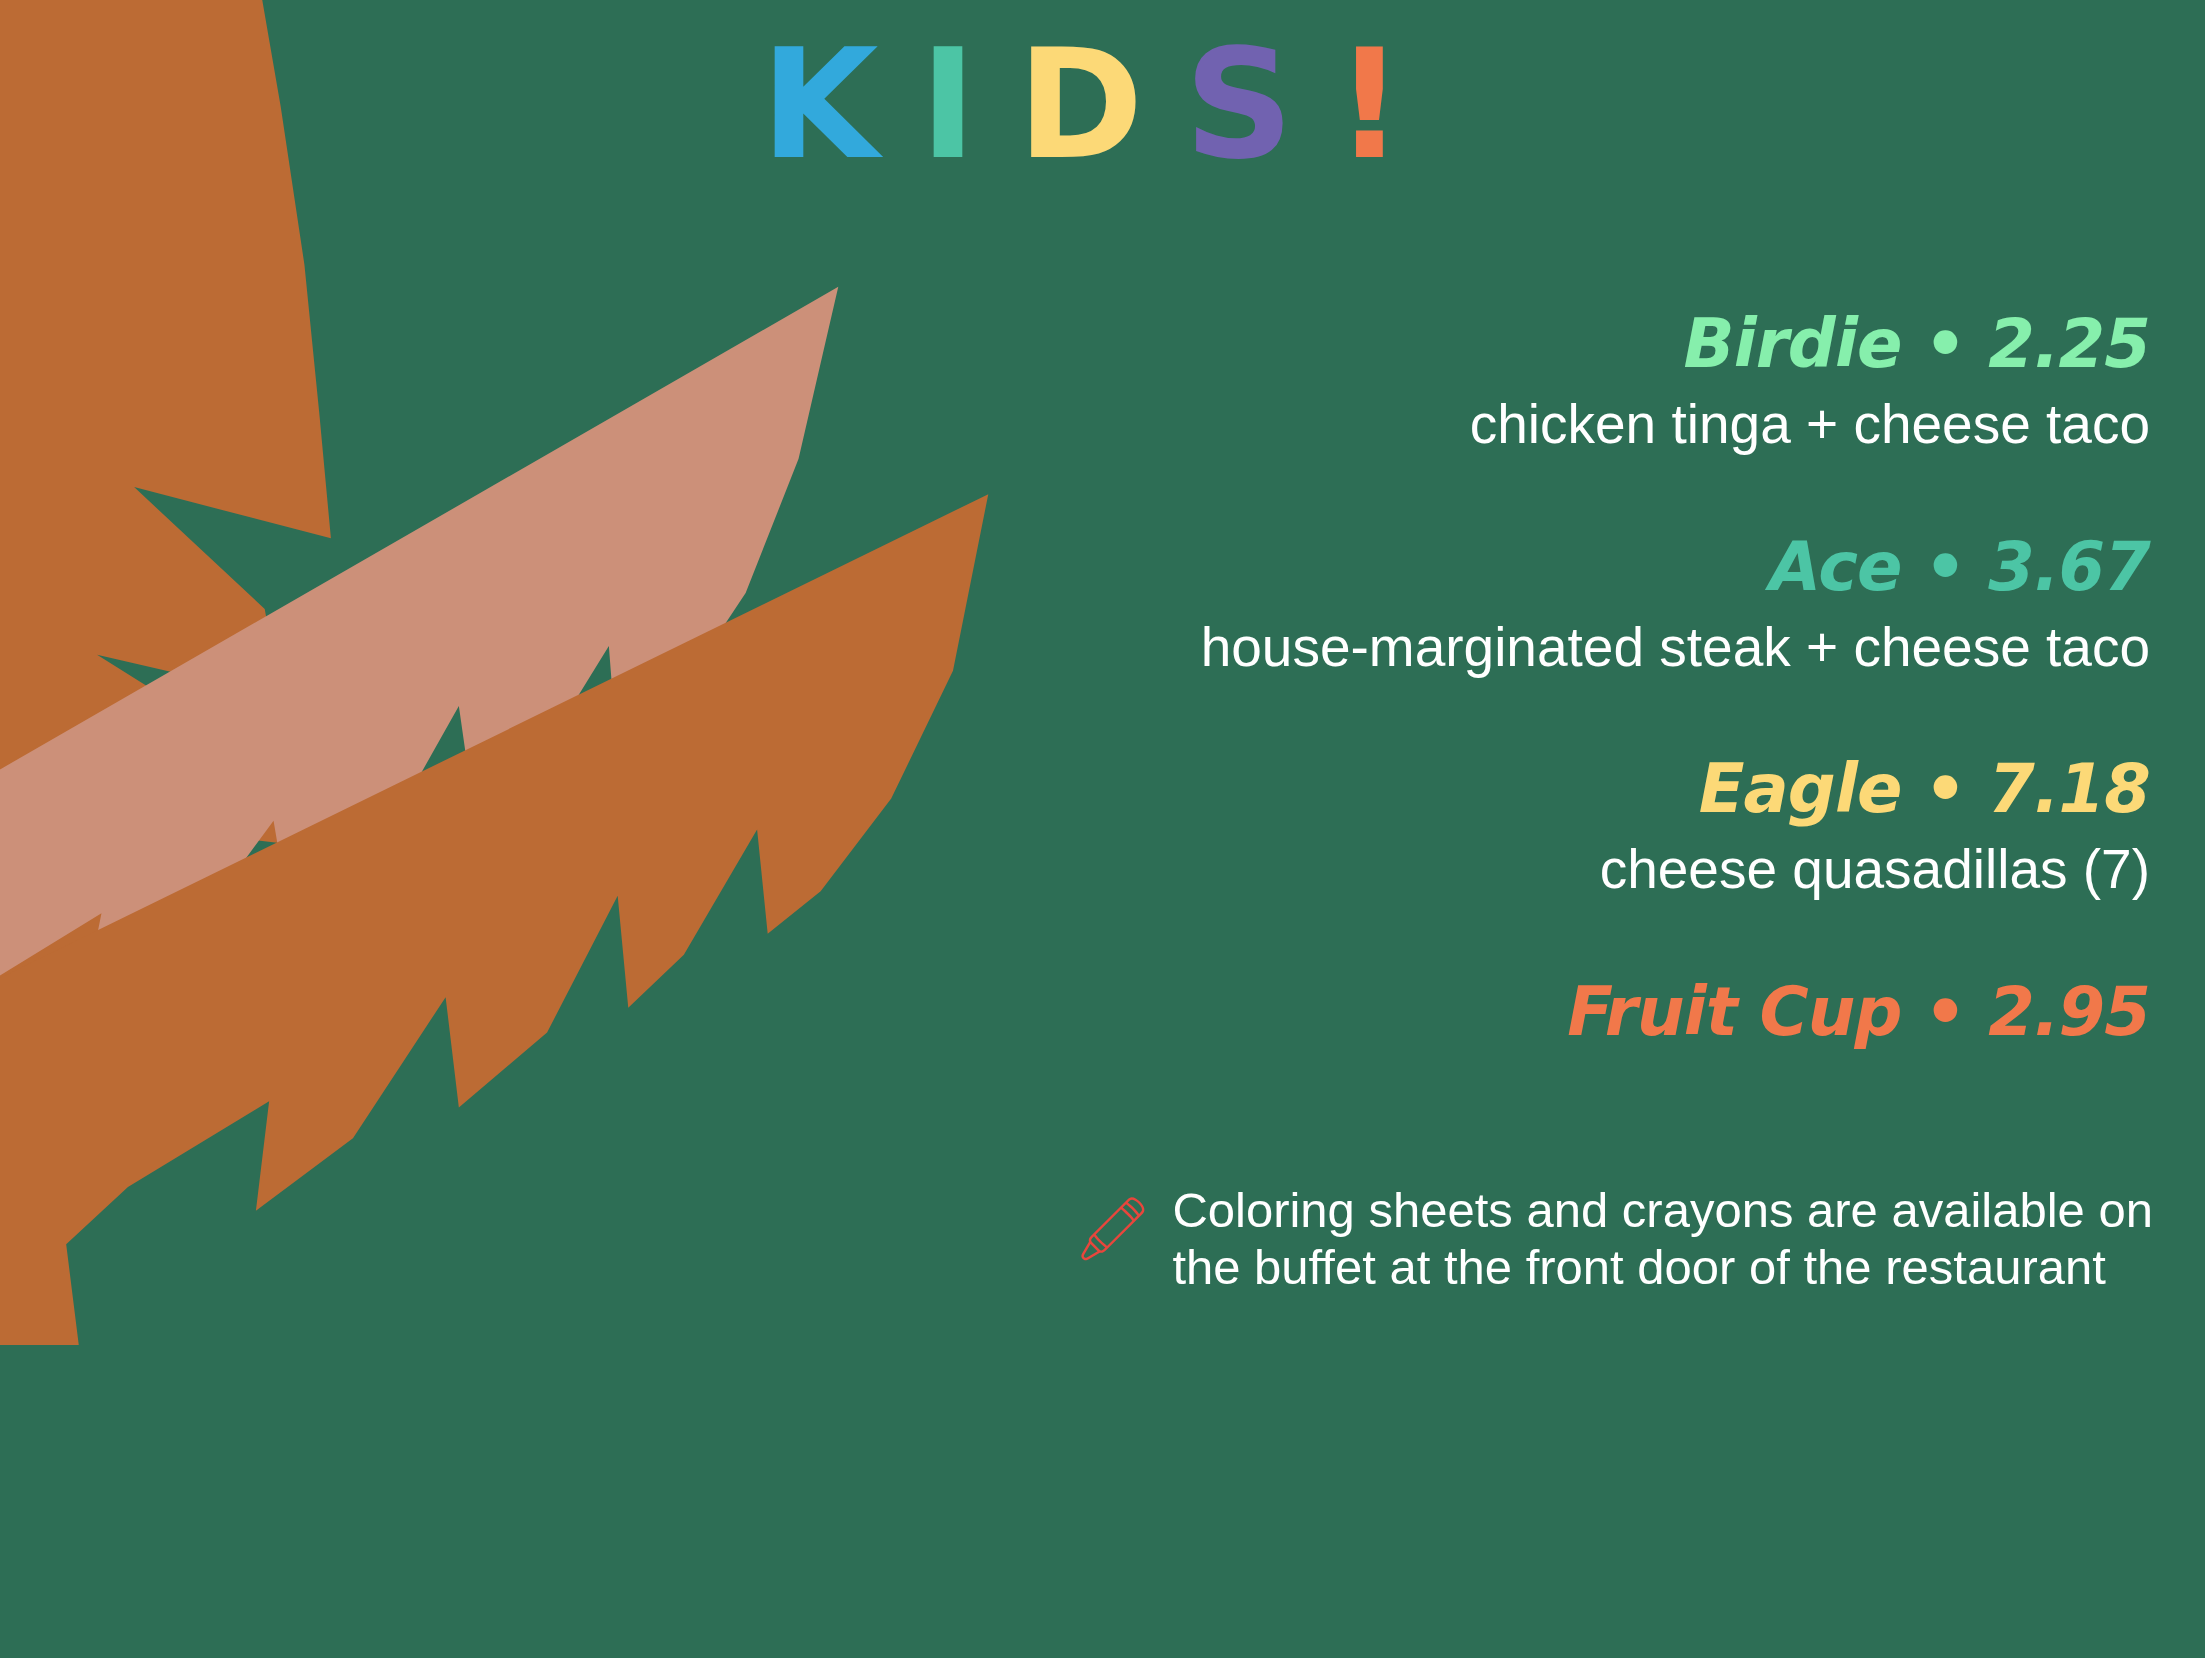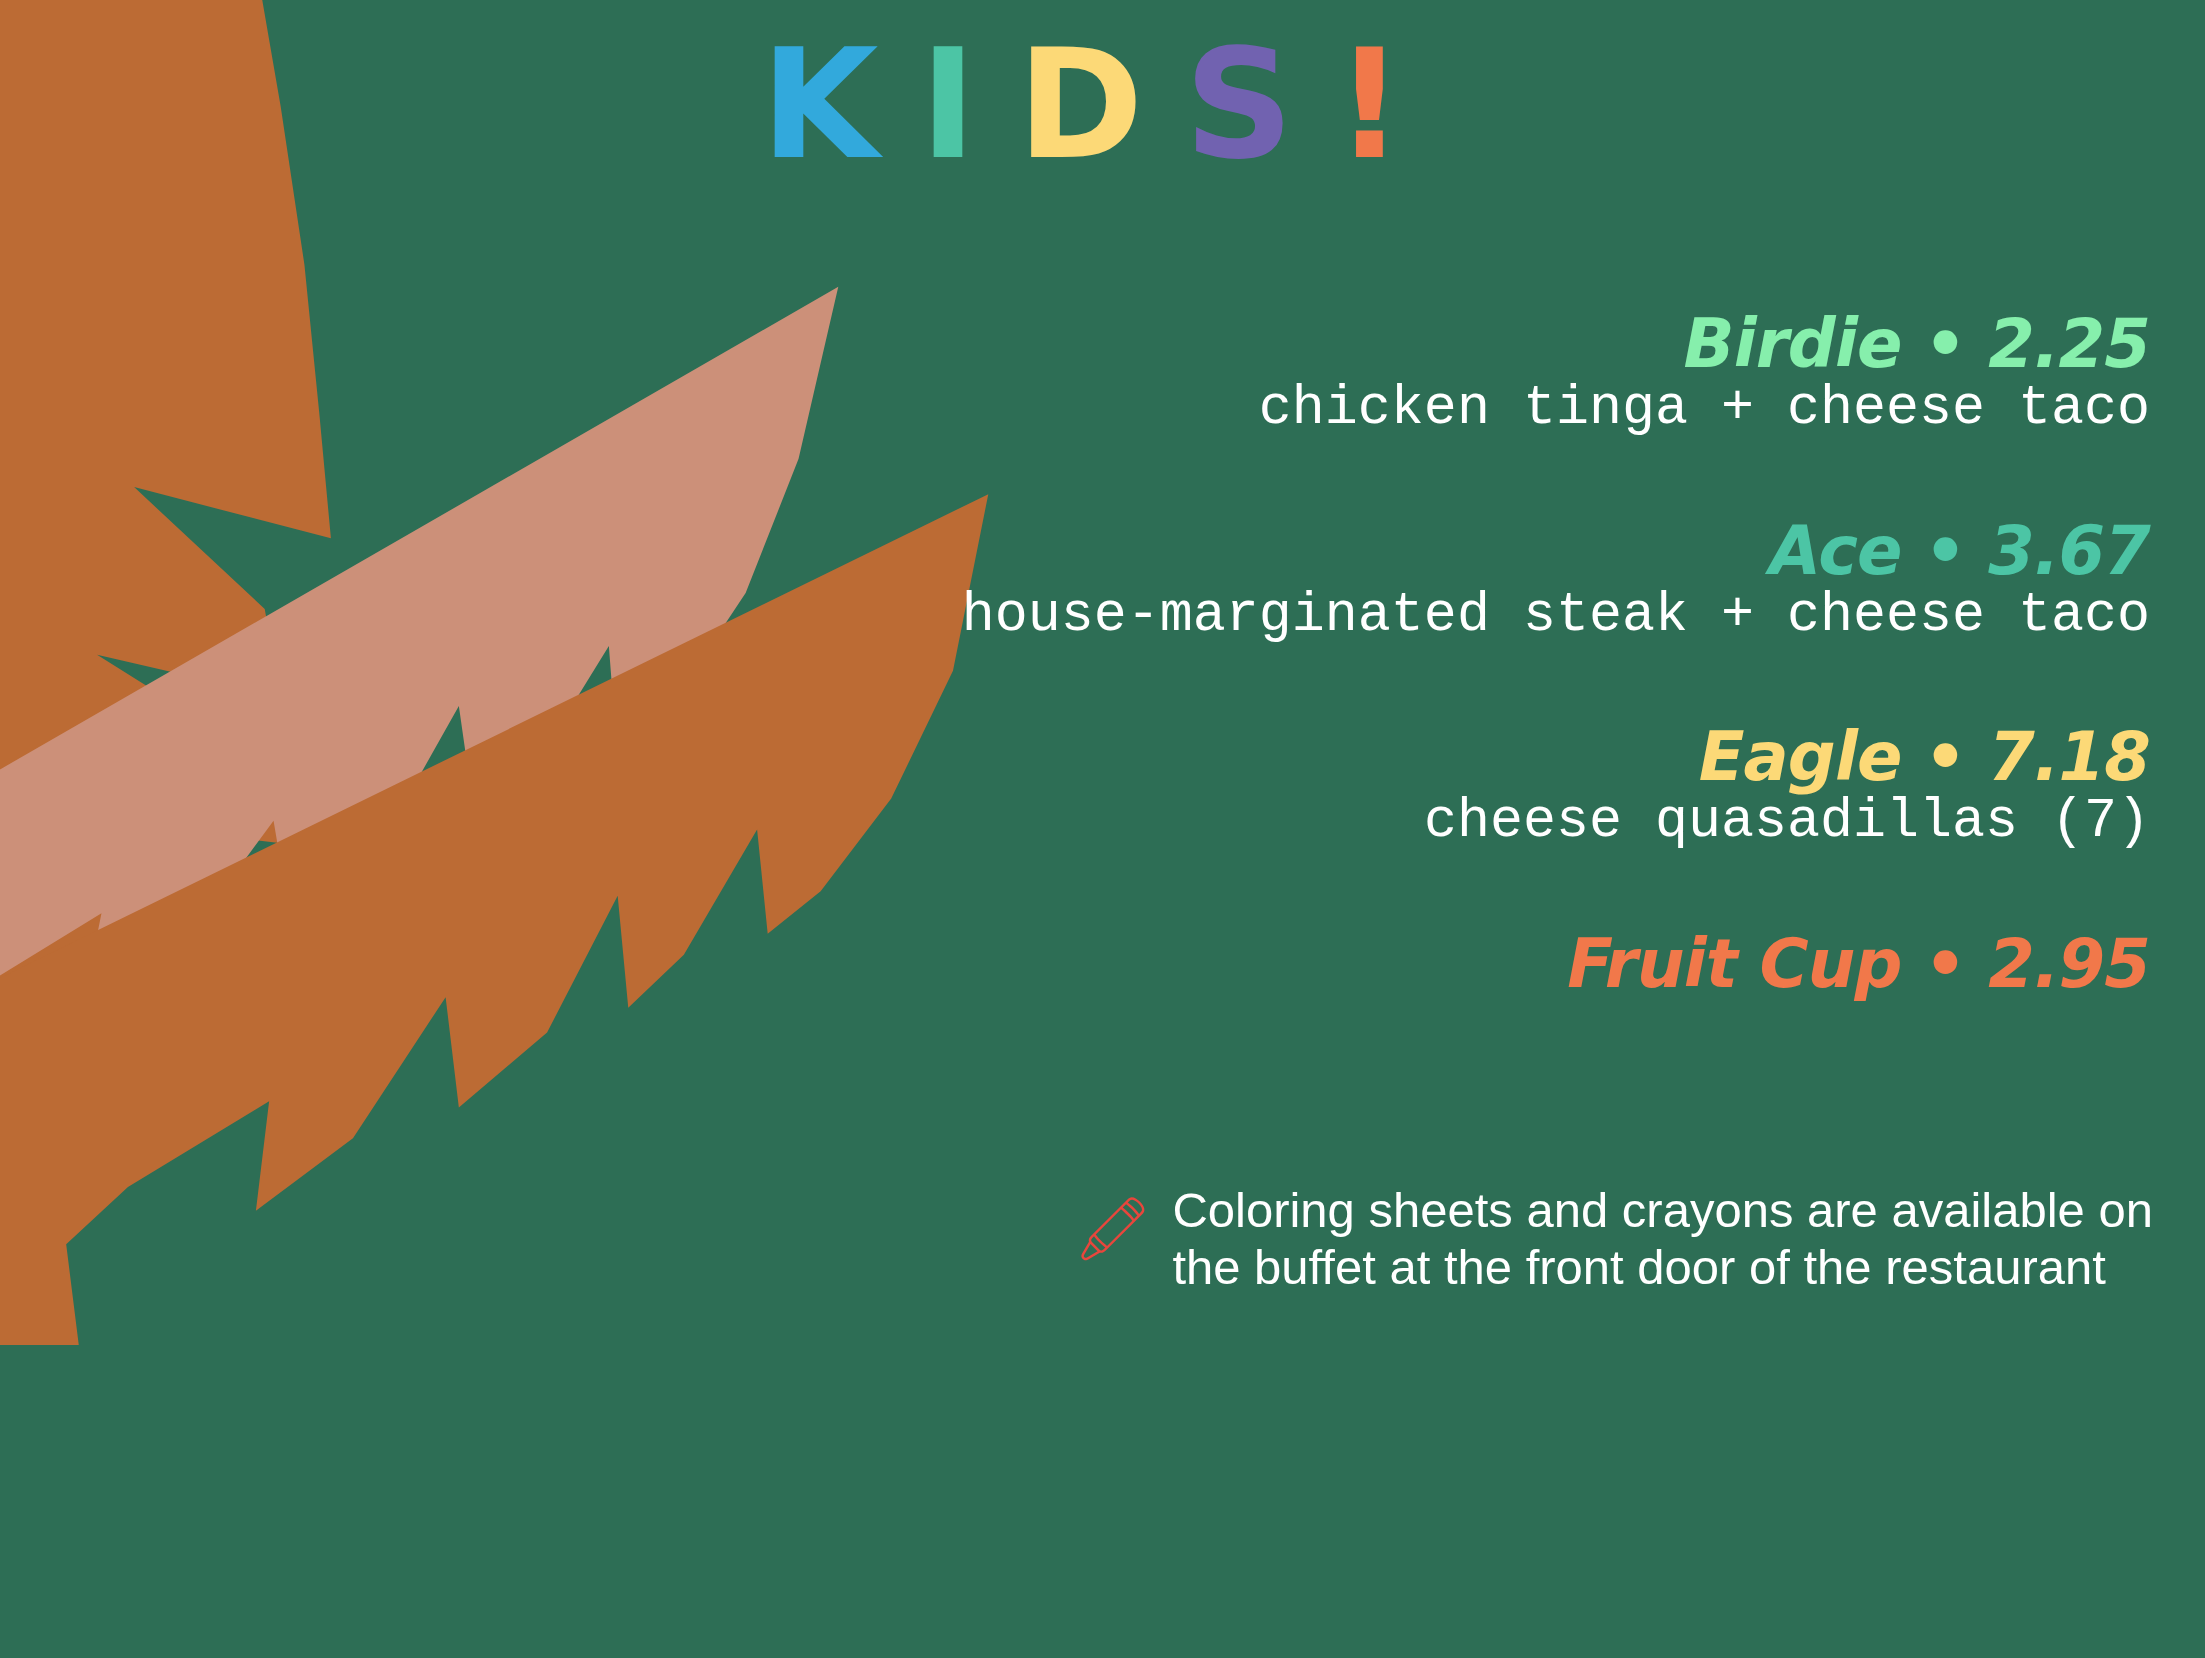--- a/index.html
+++ b/index.html
@@ -55,22 +55,23 @@
   .item-head {
     font-family: "DejaVu Sans", sans-serif;
     font-weight: bold;
     font-style: italic;
     font-size: 67px;
     line-height: 1.0;
     letter-spacing: -0.9px;
     white-space: nowrap;
   }
   .item-desc {
+    margin-top: 16px;
     color: #ffffff;
-    font-family: Liberation Mono, monospace;
+    font-family: Liberation Sans, sans-serif;
     font-size: 55px;
     line-height: 1.12;
     font-weight: 400;
     white-space: nowrap;
   }
 
   
   .footer {
     position: absolute;
     right: 53px;

